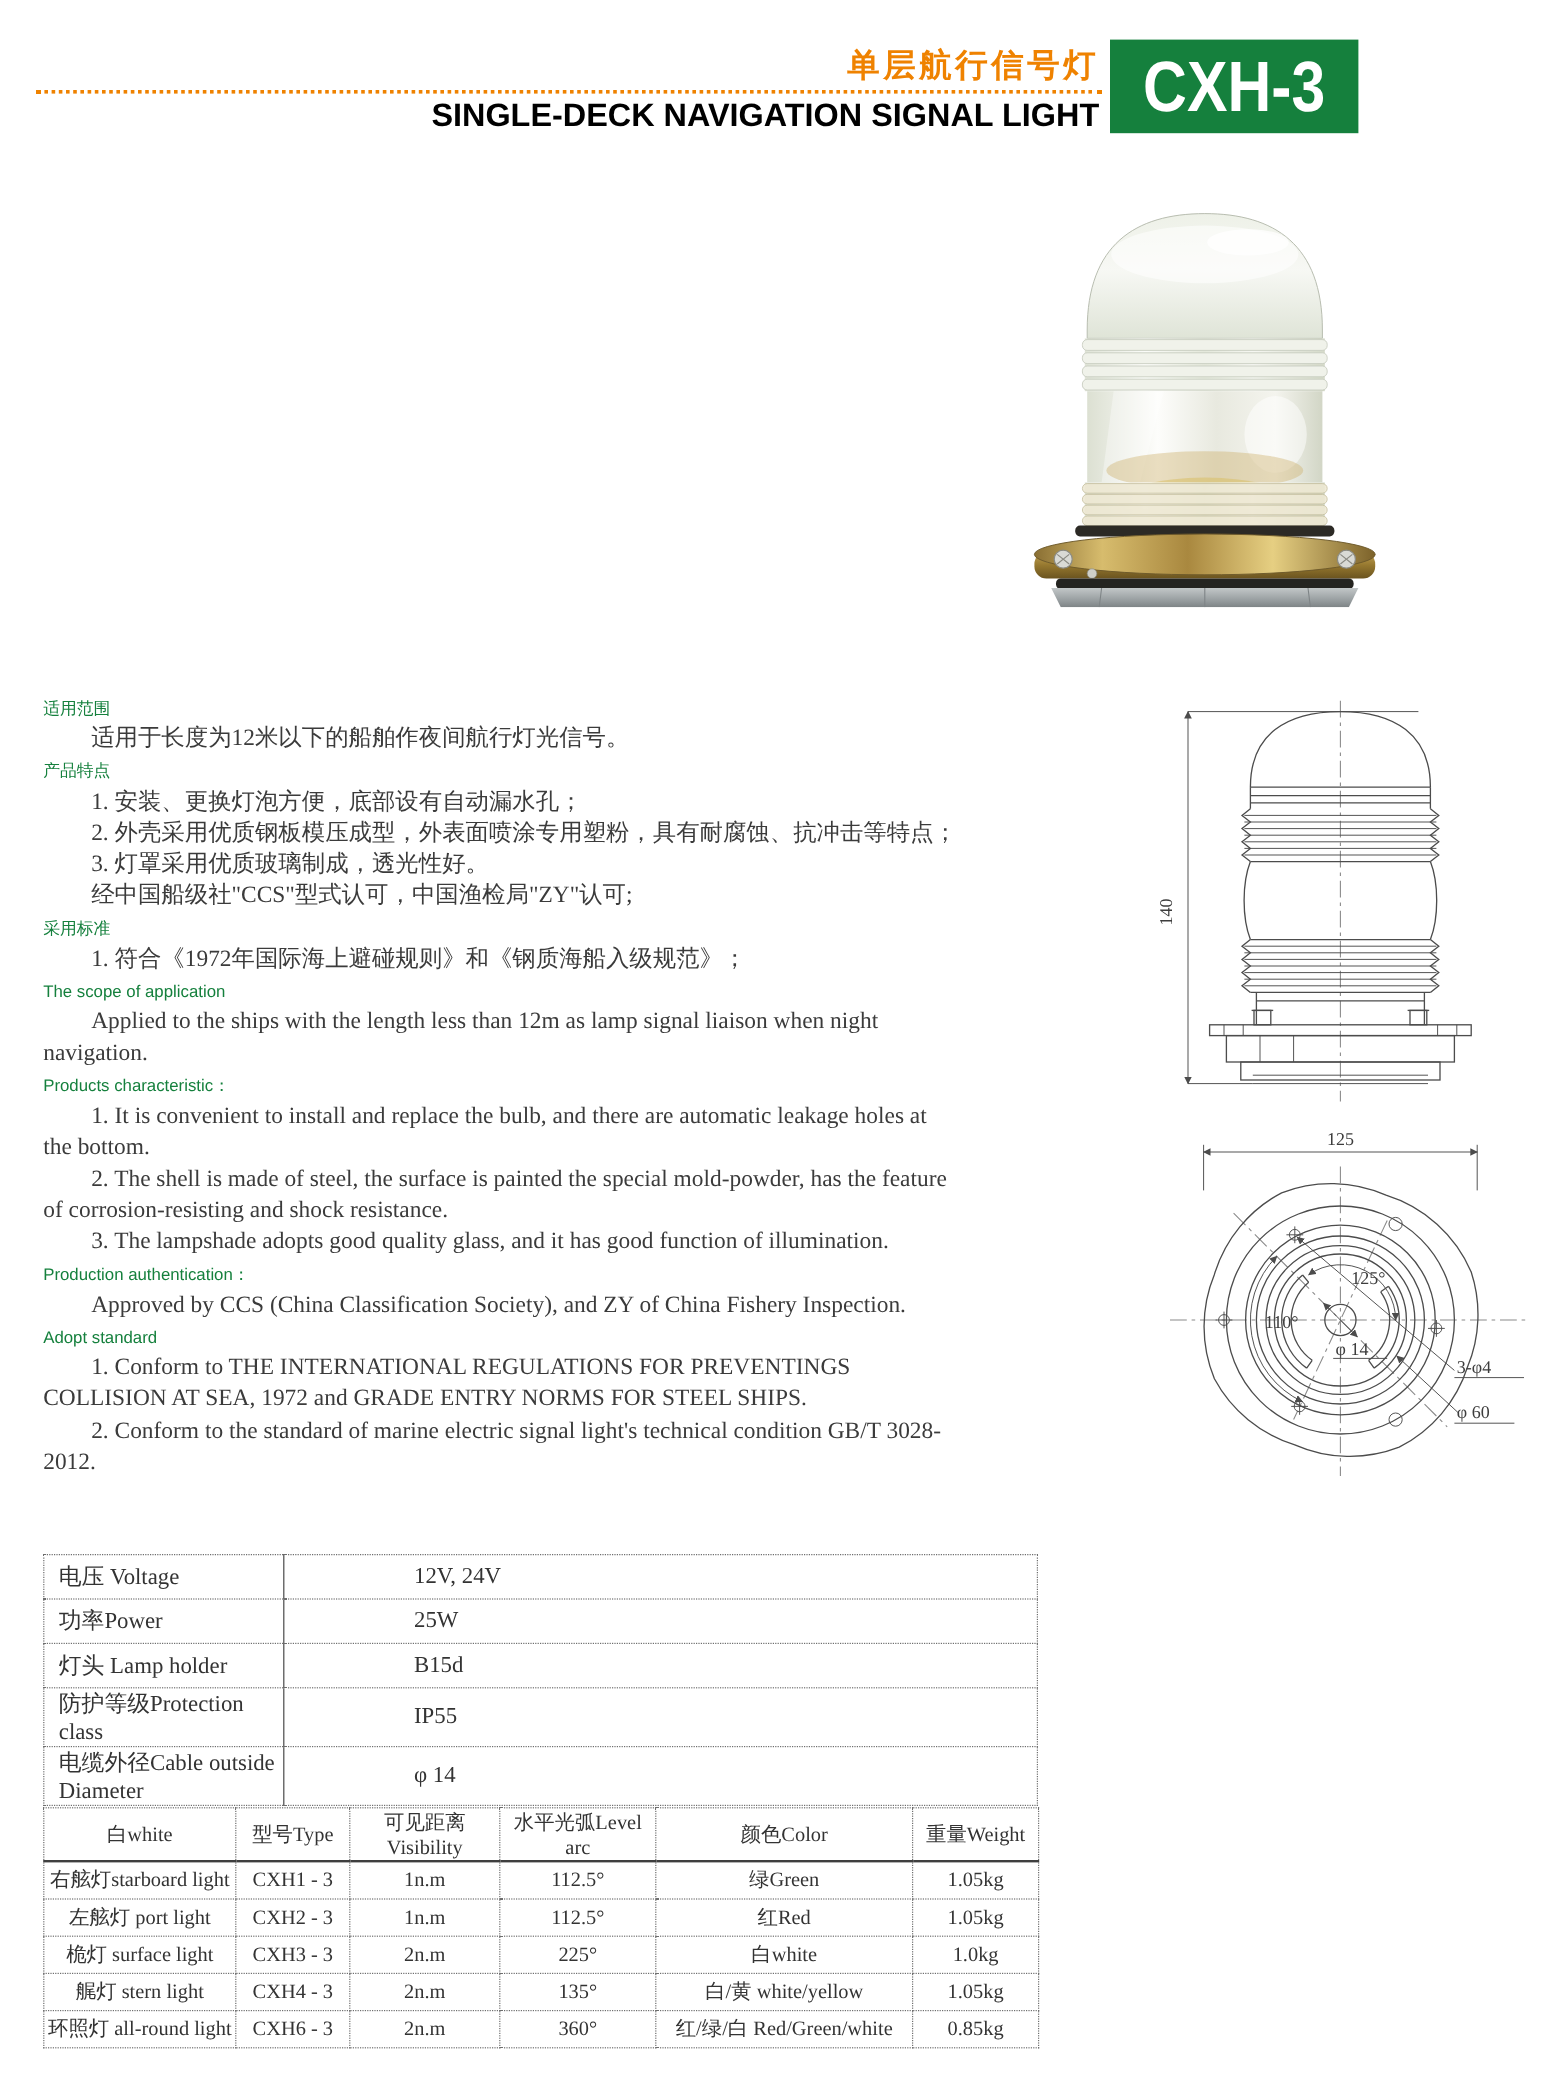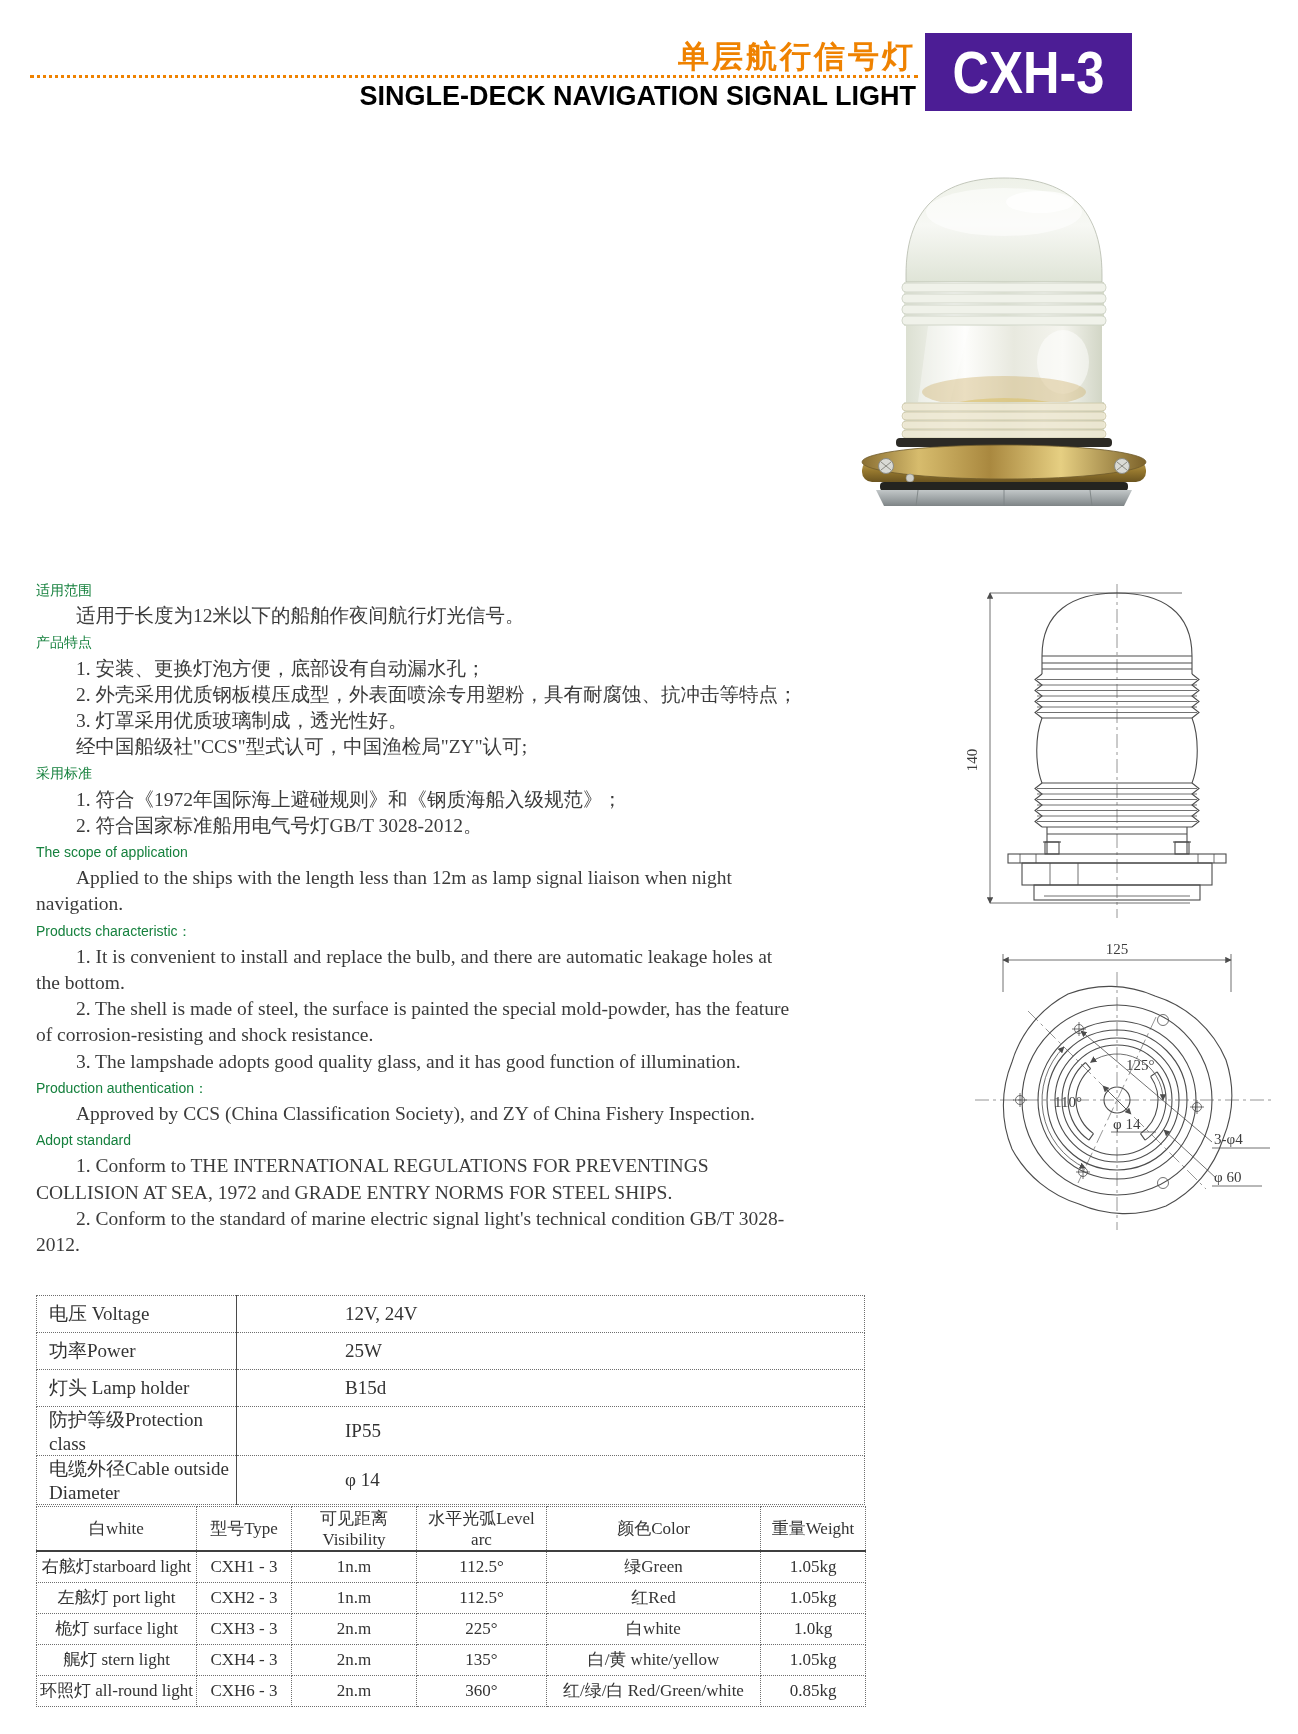--- a/index.html
+++ b/index.html
@@ -5,34 +5,34 @@
   * { margin:0; padding:0; box-sizing:border-box; }
   html,body { background:#ffffff; }
   .page {
     position:relative; width:1298px; height:1734px; background:#fff;
     overflow:hidden; font-family:"Liberation Serif", serif; color:#383838;
   }
   
   .hdr-zh {
     position:absolute; top:36px; right:382px;
     font-family:"Liberation Sans", sans-serif; font-weight:bold;
-    font-size:31px; color:#ef8200; letter-spacing:3px;
+    font-size:27px; color:#ef8200; letter-spacing:3px;
   }
   .hdr-rule {
     position:absolute; top:75px; left:30px; width:888px;
     border-top:3px dotted #ef8200;
   }
   .hdr-en {
     position:absolute; top:81px; right:382px;
     font-family:"Liberation Sans", sans-serif; font-weight:bold;
     font-size:27px; color:#000000;
   }
   .badge {
     position:absolute; top:33px; left:925px; width:207px; height:78px;
-    background:#4c1d95; display:flex; align-items:center; justify-content:center;
+    background:#15803d; display:flex; align-items:center; justify-content:center;
   }
   .badge span {
     color:#fff; font-family:"Liberation Sans", sans-serif; font-weight:bold;
     font-size:55px; letter-spacing:0px; transform:scale(0.92,1.08);
   }
   
   .content { position:absolute; left:36px; top:577px; width:763px; }
   .sec-head {
     font-family:"Liberation Sans", sans-serif; font-weight:normal;
     font-size:14px; color:#15803d; line-height:26.2px;
@@ -162,21 +162,20 @@
   <div class="content">
     <div class="sec-head">适用范围</div>
     <div class="sec-para">适用于长度为12米以下的船舶作夜间航行灯光信号。</div>
     <div class="sec-head">产品特点</div>
     <div class="sec-para">1. 安装、更换灯泡方便，底部设有自动漏水孔；</div>
     <div class="sec-para">2. 外壳采用优质钢板模压成型，外表面喷涂专用塑粉，具有耐腐蚀、抗冲击等特点；</div>
     <div class="sec-para">3. 灯罩采用优质玻璃制成，透光性好。</div>
     <div class="sec-para">经中国船级社"CCS"型式认可，中国渔检局"ZY"认可;</div>
     <div class="sec-head">采用标准</div>
     <div class="sec-para">1. 符合《1972年国际海上避碰规则》和《钢质海船入级规范》；</div>
-    <div class="sec-para">2. 符合国家标准船用电气号灯GB/T 3028-2012。</div>
     <div class="sec-head">The scope of application</div>
     <div class="sec-para">Applied to the ships with the length less than 12m as lamp signal liaison when night navigation.</div>
     <div class="sec-head">Products characteristic：</div>
     <div class="sec-para">1. It is convenient to install and replace the bulb, and there are automatic leakage holes at the bottom.</div>
     <div class="sec-para">2. The shell is made of steel, the surface is painted the special mold-powder, has the feature of corrosion-resisting and shock resistance.</div>
     <div class="sec-para">3. The lampshade adopts good quality glass, and it has good function of illumination.</div>
     <div class="sec-head">Production authentication：</div>
     <div class="sec-para">Approved by CCS (China Classification Society), and ZY of China Fishery Inspection.</div>
     <div class="sec-head">Adopt standard</div>
     <div class="sec-para">1. Conform to THE INTERNATIONAL REGULATIONS FOR PREVENTINGS COLLISION AT SEA, 1972 and GRADE ENTRY NORMS FOR STEEL SHIPS.</div>

